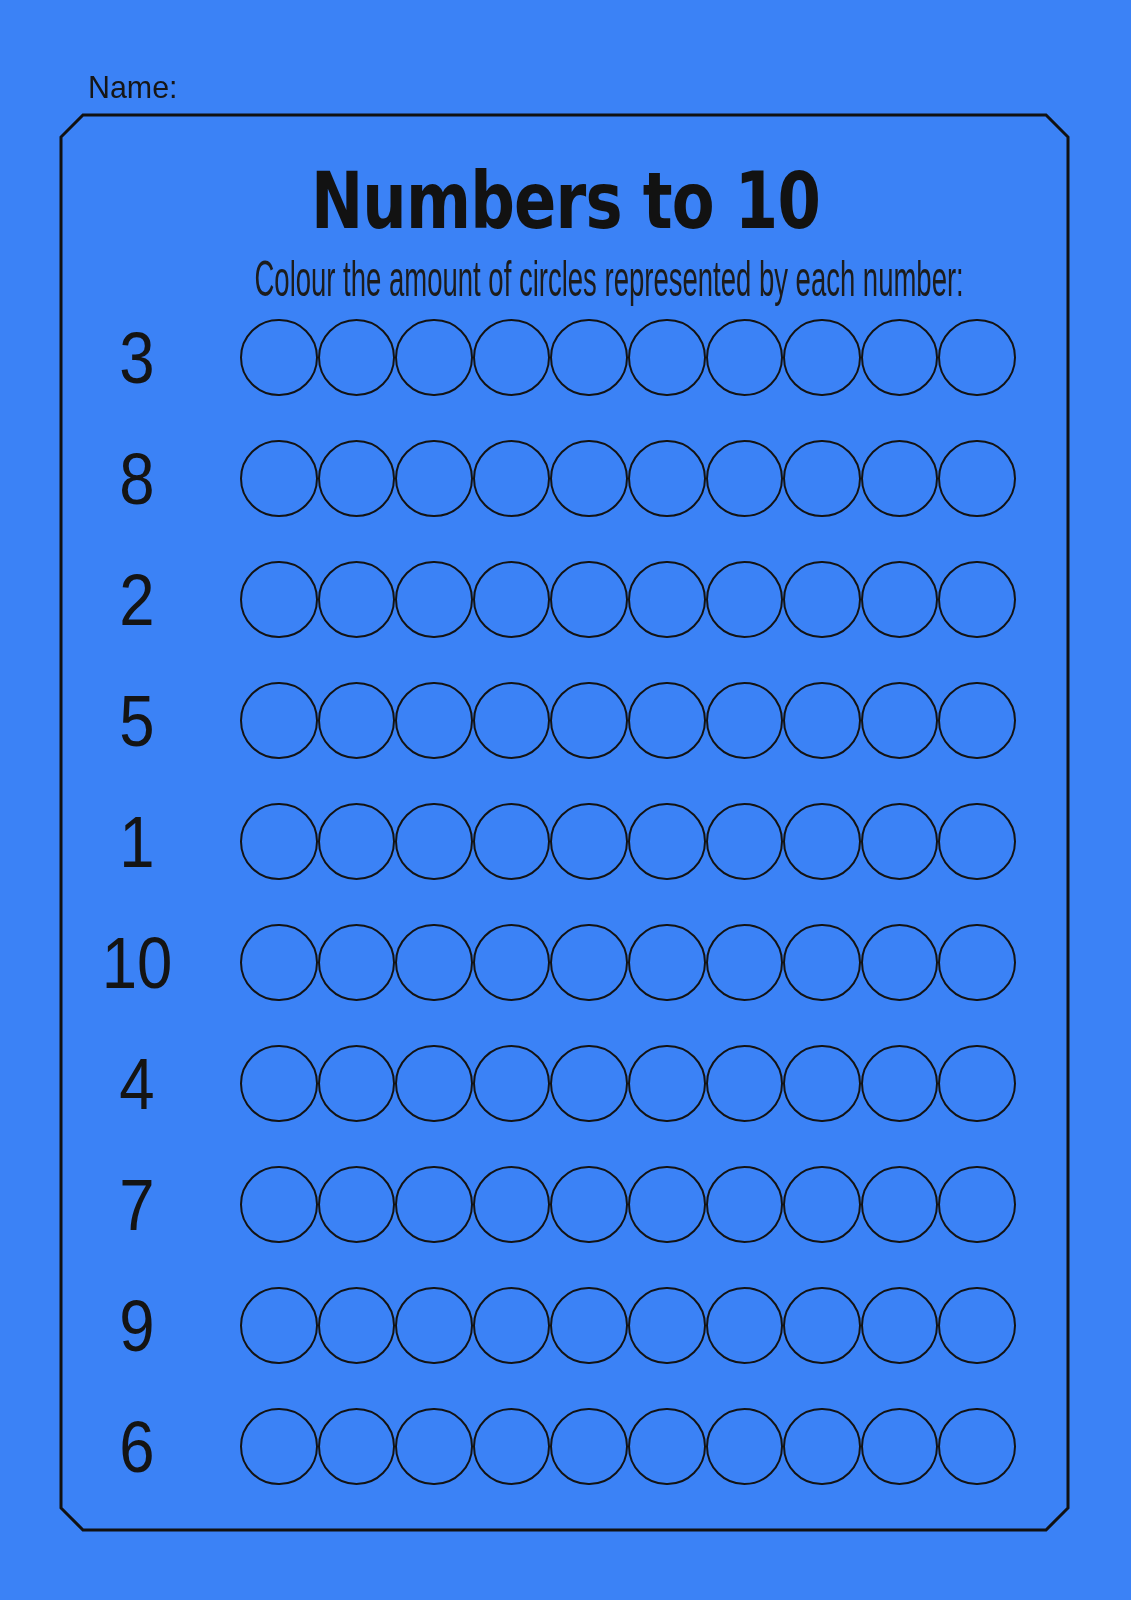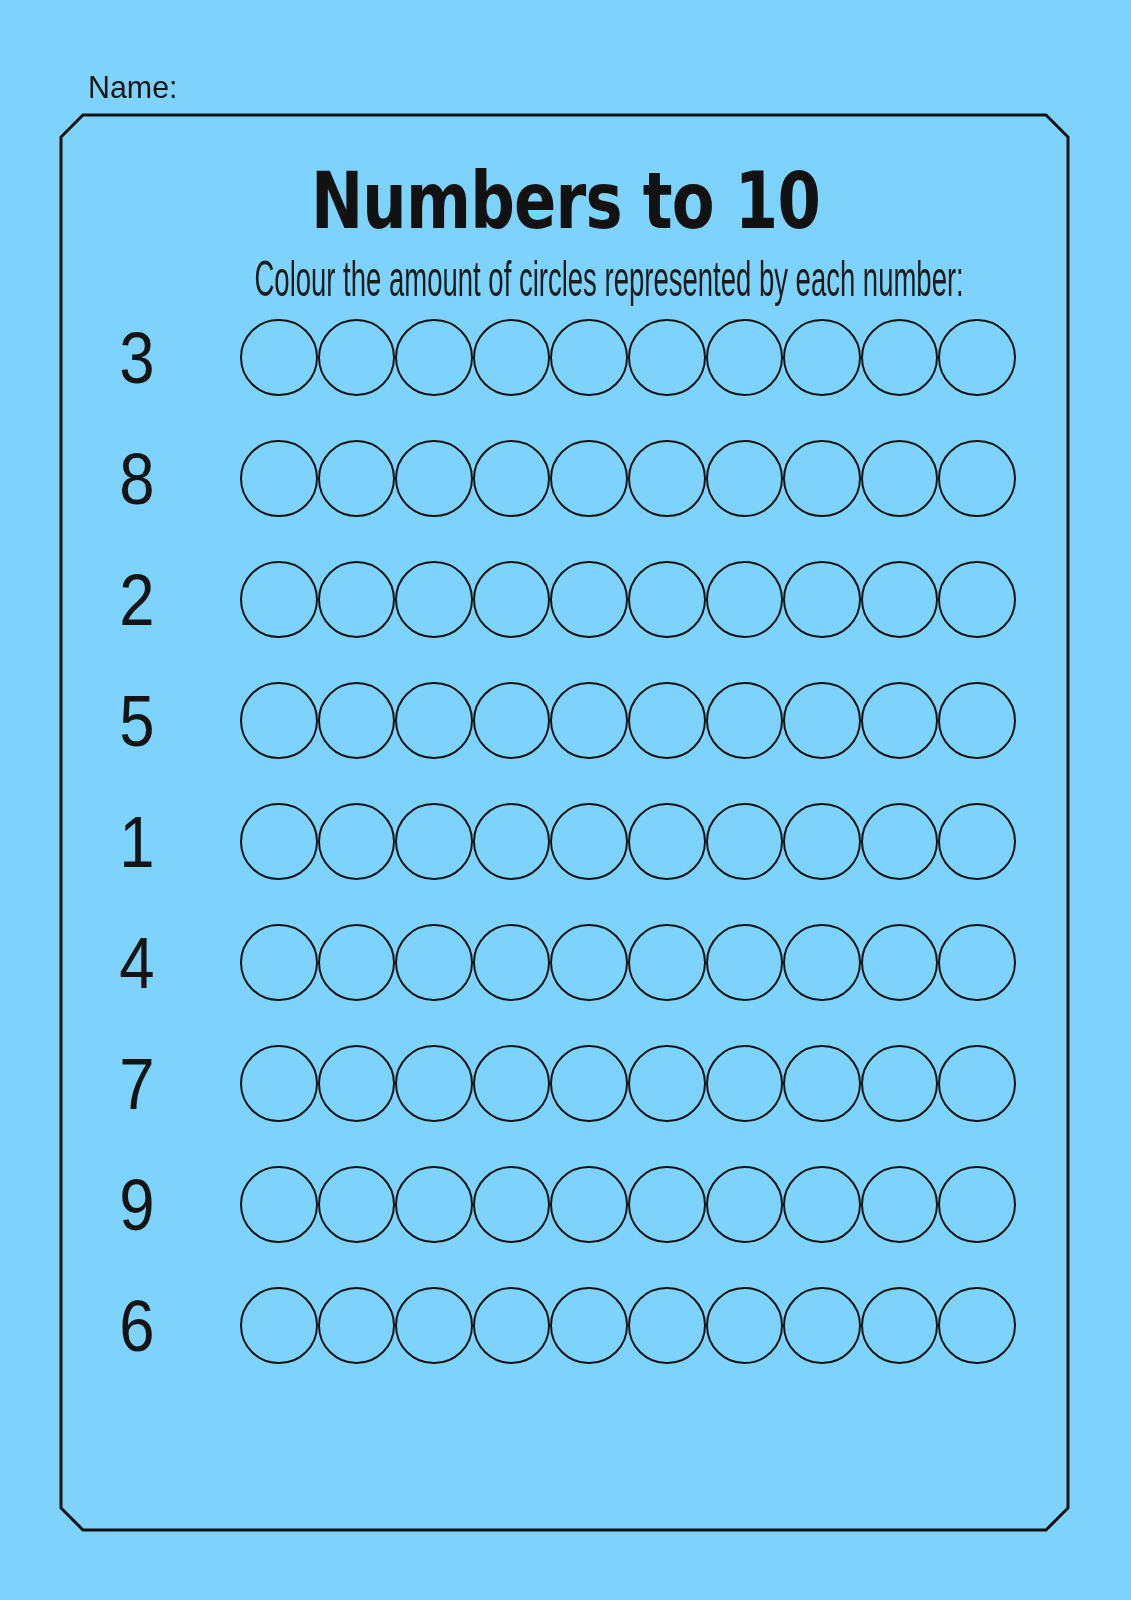--- a/index.html
+++ b/index.html
@@ -4,21 +4,21 @@
 <style>
   html, body {
     margin: 0;
     padding: 0;
     background: #ffffff;
   }
   .page {
     position: relative;
     width: 1131px;
     height: 1600px;
-    background: #7dd3fc;
+    background: #3b82f6;
     color: #111111;
     font-family: "Liberation Sans", sans-serif;
     overflow: hidden;
   }
   .name-label {
     position: absolute;
     left: 88px;
     top: 71px;
     font-size: 32px;
     line-height: 1;
@@ -183,20 +183,35 @@
           <div class="circle"></div>
           <div class="circle"></div>
           <div class="circle"></div>
           <div class="circle"></div>
           <div class="circle"></div>
           <div class="circle"></div>
           <div class="circle"></div>
         </div>
       </div>
       <div class="row">
+        <div class="row-number">10</div>
+        <div class="circles">
+          <div class="circle"></div>
+          <div class="circle"></div>
+          <div class="circle"></div>
+          <div class="circle"></div>
+          <div class="circle"></div>
+          <div class="circle"></div>
+          <div class="circle"></div>
+          <div class="circle"></div>
+          <div class="circle"></div>
+          <div class="circle"></div>
+        </div>
+      </div>
+      <div class="row">
         <div class="row-number">4</div>
         <div class="circles">
           <div class="circle"></div>
           <div class="circle"></div>
           <div class="circle"></div>
           <div class="circle"></div>
           <div class="circle"></div>
           <div class="circle"></div>
           <div class="circle"></div>
           <div class="circle"></div>

